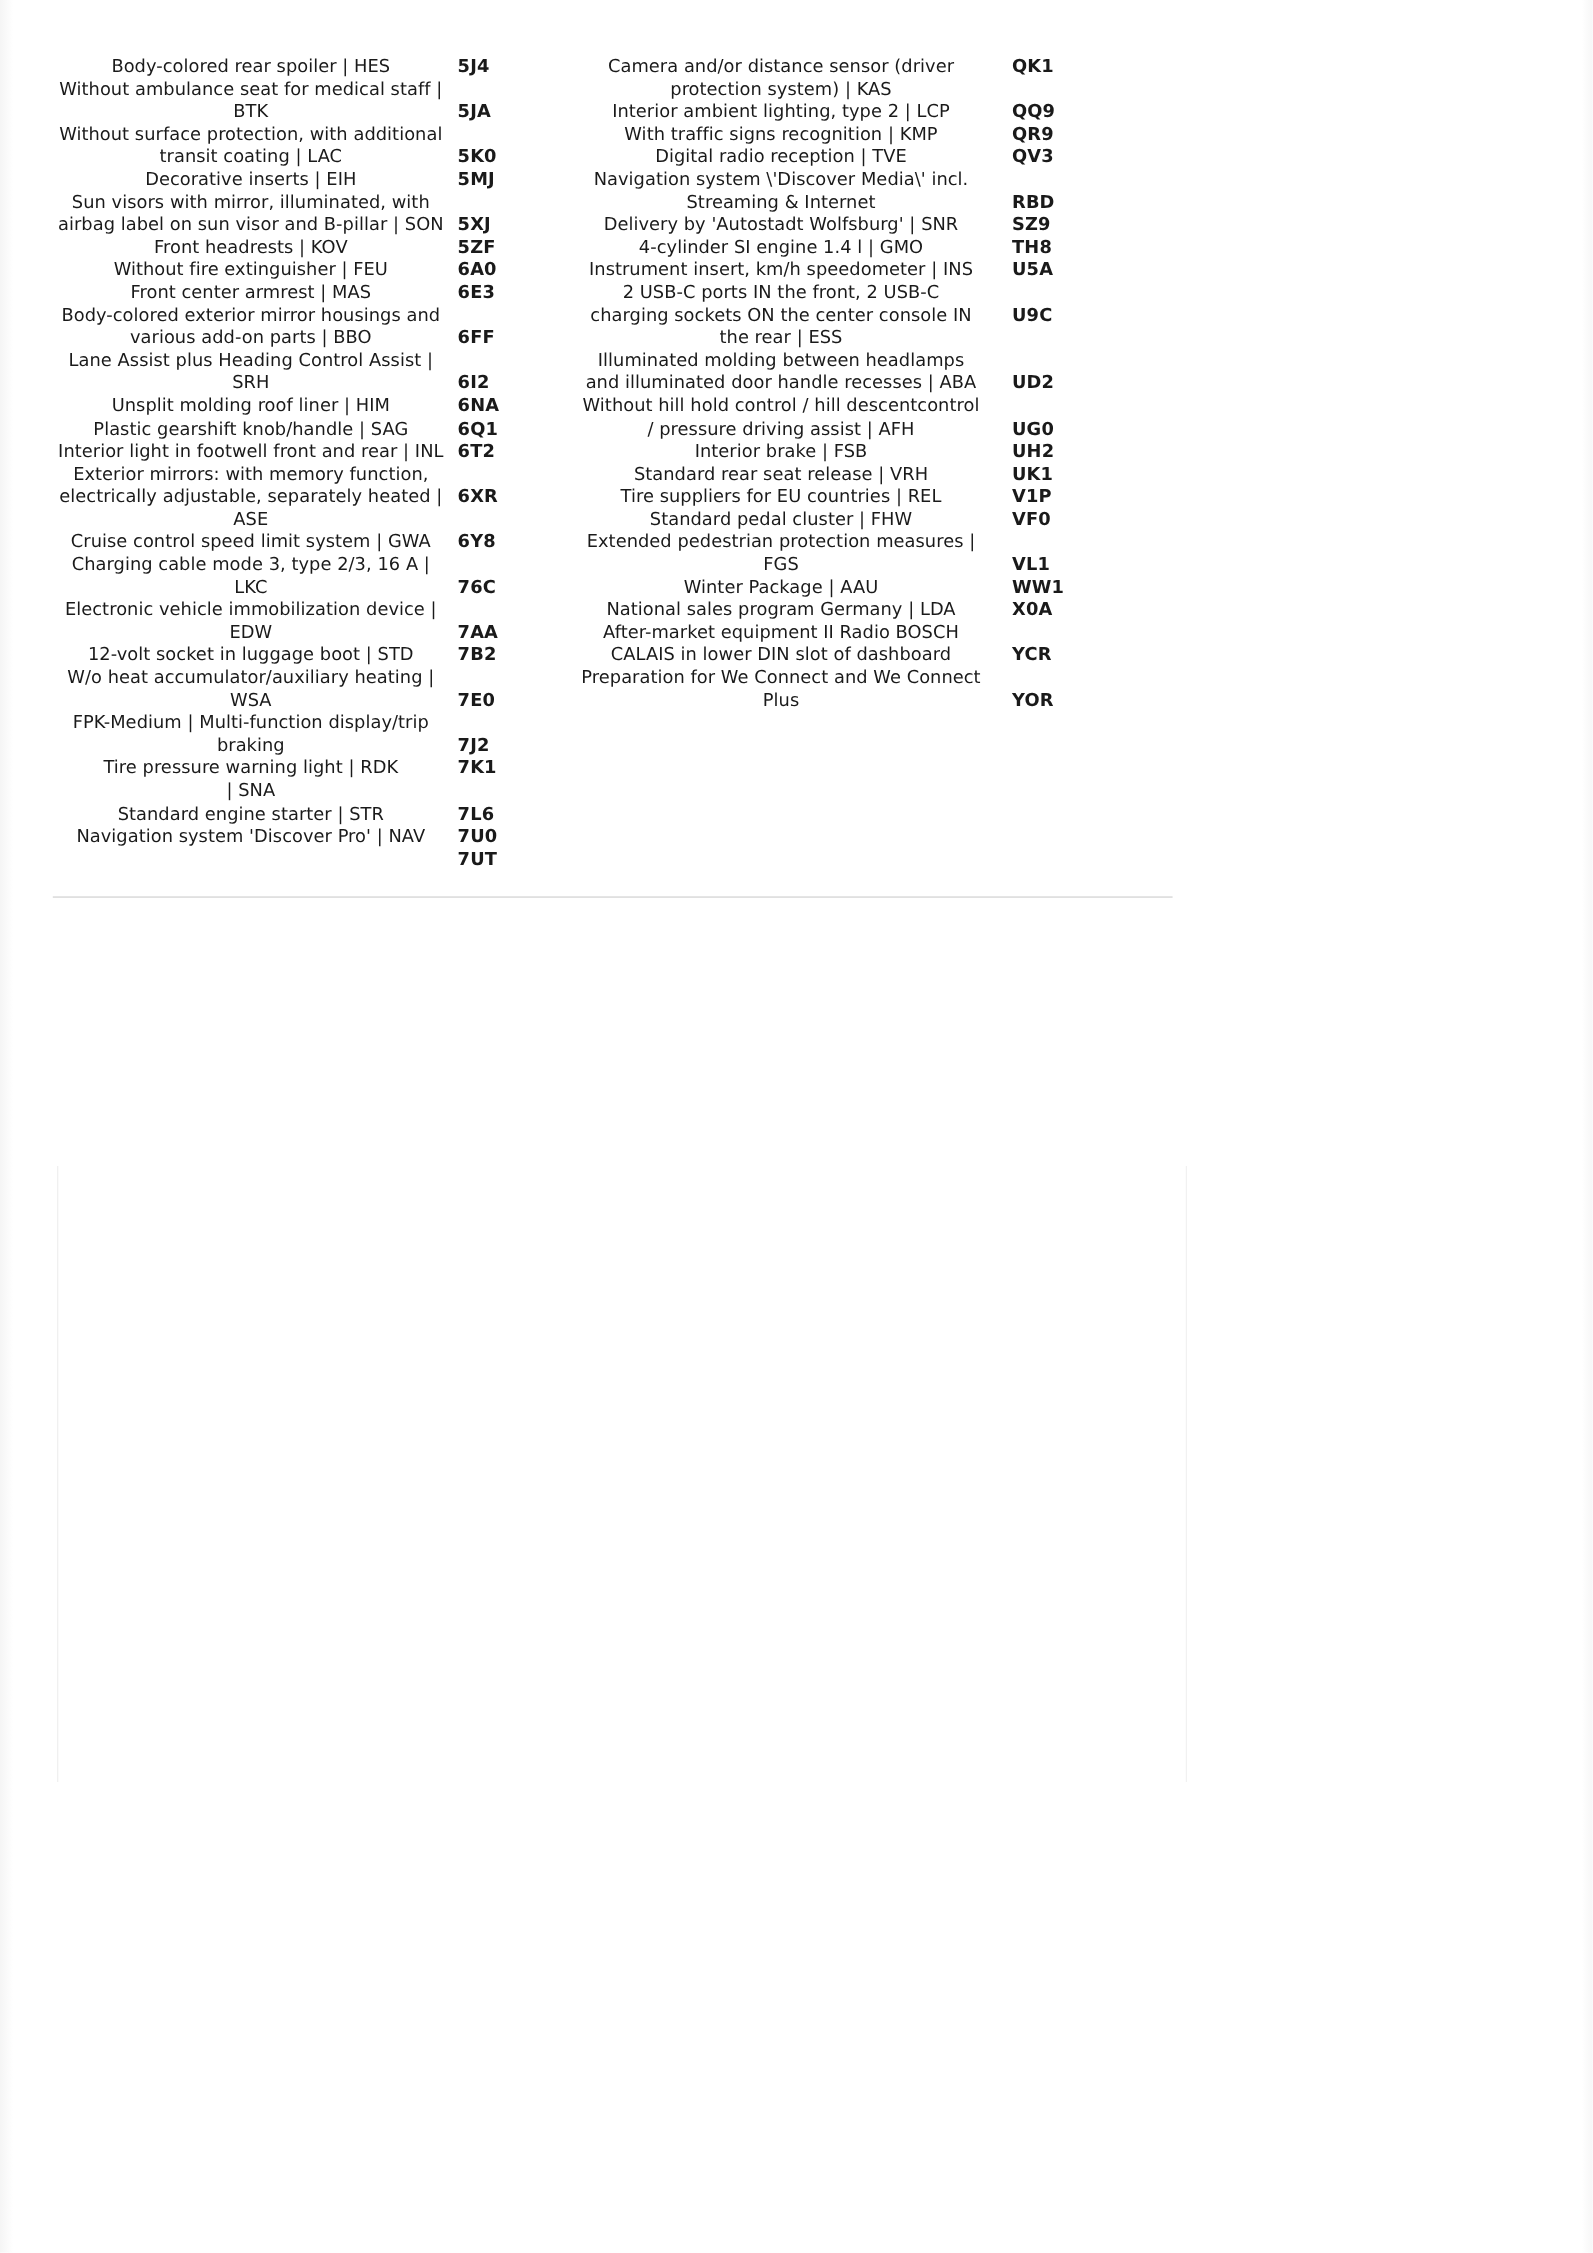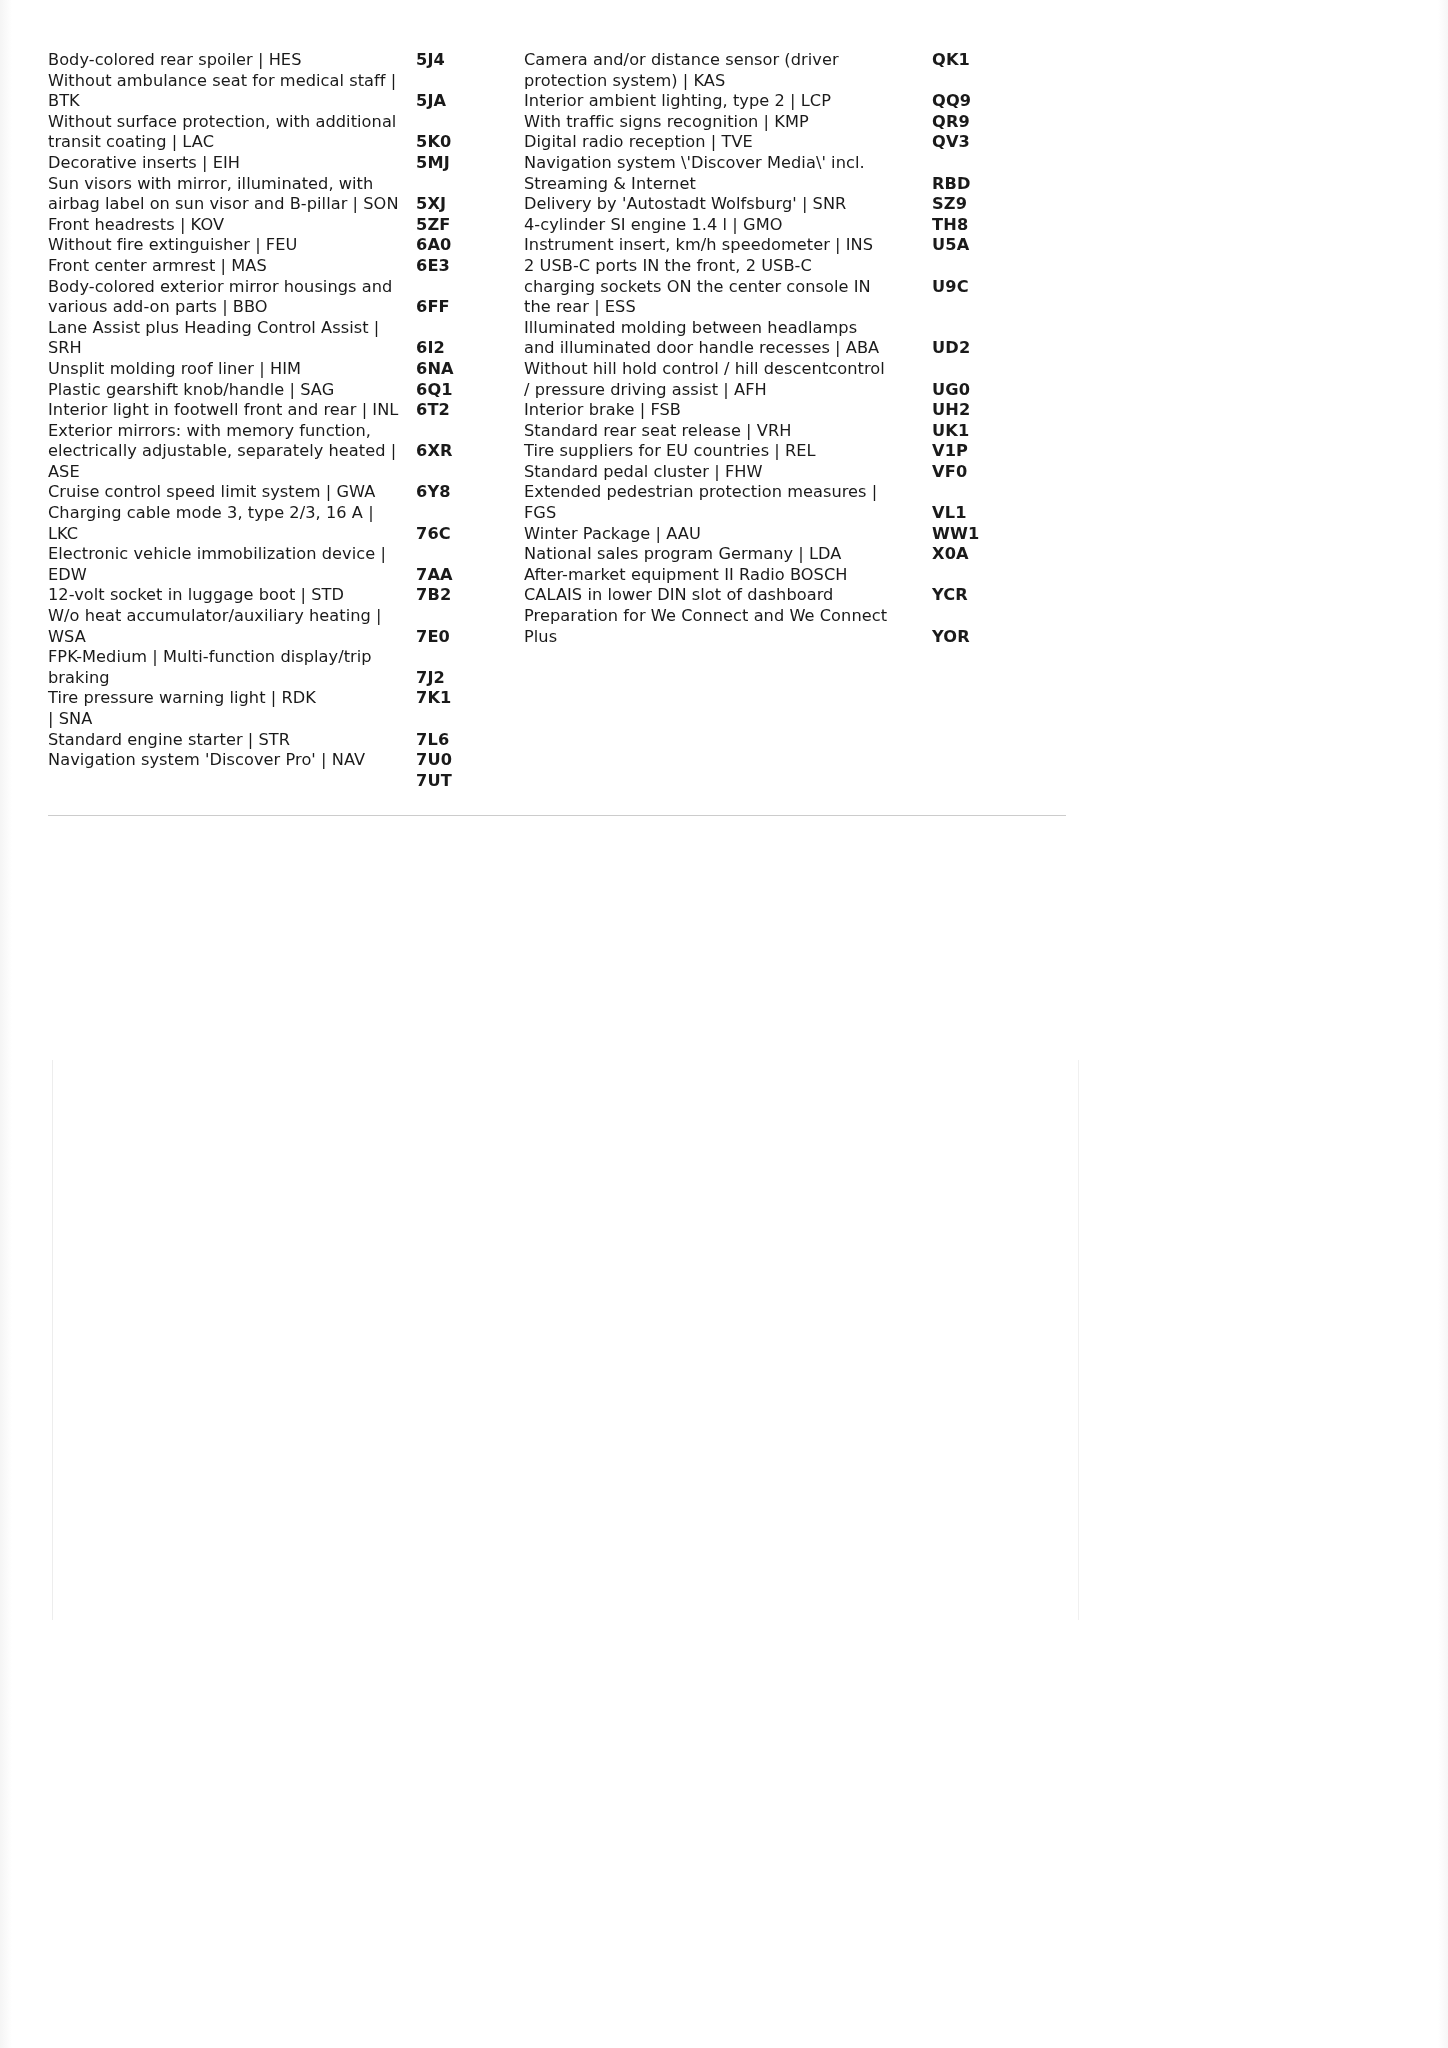--- a/index.html
+++ b/index.html
@@ -61,24 +61,25 @@
     display: flex;
     align-items: flex-start;
   }
 
   .col {
     display: flex;
     align-items: flex-start;
   }
 
   .col-left  { width: 430px; }
-  .col-right { width: 470px; margin-left: 46px; }
+  .col-right { width: 470px; margin-left: 34px; }
 
   .desc-col {
     flex: 1 1 auto;
+    text-align: center;
   }
   .code-col {
     flex: 0 0 auto;
     width: 62px;
     text-align: left;
   }
   .col-left .code-col { margin-left: 8px; }
   .col-right .code-col { margin-left: 12px; }
 
   .desc-line,

